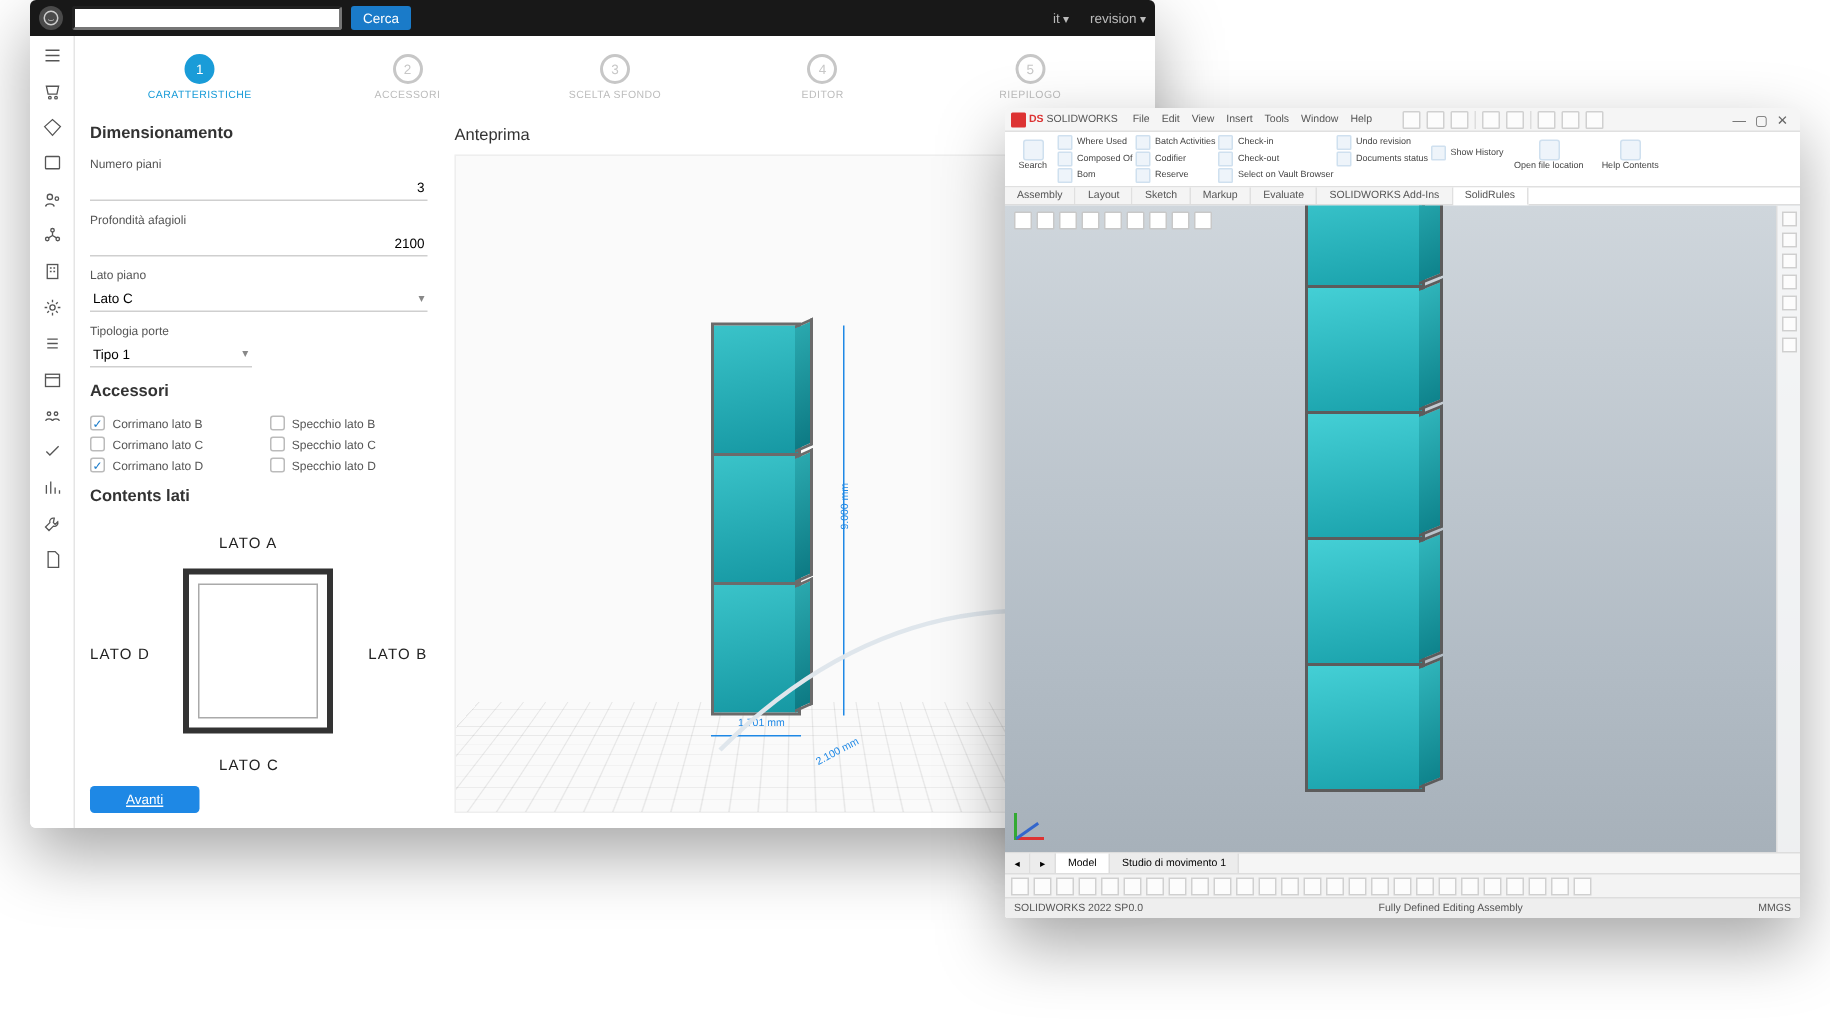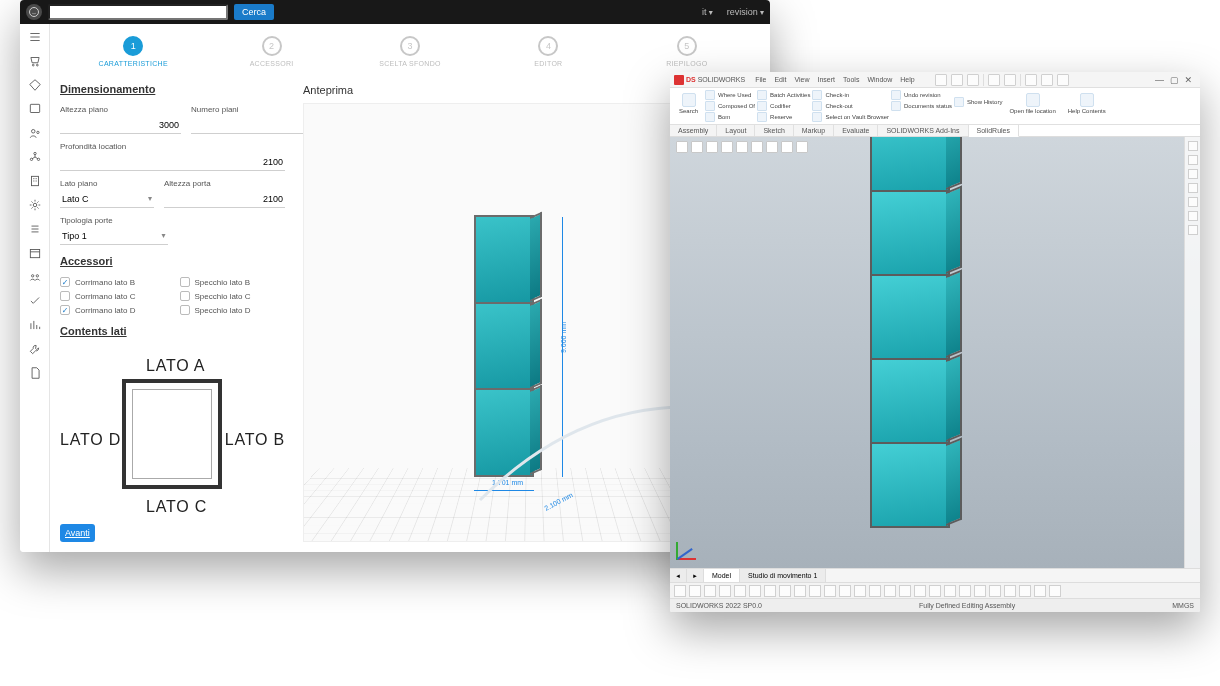--- a/index.html
+++ b/index.html
@@ -31,46 +31,46 @@
   .step-bubble { width:20px; height:20px; border-radius:50%; border:2px solid #c7c7c7; color:#c7c7c7; font-size:9px; display:flex; align-items:center; justify-content:center; background:#fff; }
   .step.active .step-bubble { background:#1a9cd8; border-color:#1a9cd8; color:#fff; }
   .step-label { font-size:7px; letter-spacing:.3px; color:#bdbdbd; text-transform:uppercase;}
   .step.active .step-label { color:#1a9cd8; }
   .step-line { position:absolute; top:11px; left:50%; right:-50%; height:2px; background:#e0e0e0; z-index:-1;}
   .step:last-child .step-line { display:none; }
 
   .cols { display:flex; gap:18px; flex:1; min-height:0;}
   .colL { width:225px; display:flex; flex-direction:column; gap:8px; }
   .colR { flex:1; display:flex; flex-direction:column; }
-  h4.sec { font-size:11px; font-weight:700; color:#333; margin:2px 0 2px;text-decoration:underline; }
+  h4.sec { font-size:11px; font-weight:700; color:#333; margin:2px 0 2px; }
   .fields { display:flex; gap:10px; }
   .fld { flex:1; display:flex; flex-direction:column; gap:2px; }
   .fld label { font-size:8px; color:#555; }
   .fld input, .fld .sel {
     height:18px; border:none; border-bottom:1px solid #cfcfcf;
     font-size:9px; text-align:right; padding:0 2px; background:#fff;
   }
   .fld .sel { text-align:left; display:flex; align-items:center; justify-content:space-between; cursor:pointer;}
   .fld .sel::after { content:"▾"; color:#888; font-size:8px; }
 
   .chk-grid { display:grid; grid-template-columns:1fr 1fr; gap:4px 14px; }
   .chk { display:flex; align-items:center; gap:5px; font-size:8px; color:#555; }
   .chk .box { width:10px; height:10px; border:1px solid #bbb; border-radius:2px; display:flex;align-items:center;justify-content:center; font-size:8px; color:#1a7bc9;}
   .chk.checked .box::after { content:"✓"; }
 
   .lati-wrap { position:relative; width:225px; height:170px; margin-top:4px;}
   .lati-sq { position:absolute; left:62px; top:28px; width:100px; height:110px; border:4px solid #333;}
   .lati-sq::before { content:""; position:absolute; inset:6px; border:1px solid #aaa;}
-  .lati-lbl { position:absolute; font-size:16px; letter-spacing:.8px; color:#222;}
+  .lati-lbl { position:absolute; font-size:10px; letter-spacing:.8px; color:#222;}
   .lA { left:86px; top:6px; }
   .lB { right:0; top:80px; }
   .lC { left:86px; bottom:0px; }
   .lD { left:0; top:80px; }
 
-  .btn-next { align-self:flex-start; margin-top:auto; background:#1e88e5; color:#fff; font-size:9px; padding:4px 5px; border:none; border-radius:3px; cursor:pointer;text-decoration:underline;}
+  .btn-next { align-self:flex-start; margin-top:auto; background:#1e88e5; color:#fff; font-size:9px; padding:4px 24px; border:none; border-radius:3px; cursor:pointer;text-decoration:underline;}
 
   .preview-h { display:flex; align-items:center; gap:6px; margin-bottom:4px;}
   .preview-h h4 { font-size:11px; font-weight:400; color:#333;}
   .pv-btns { margin-left:auto; display:flex; gap:4px;}
   .pv-btns button { width:18px; height:18px; border:1px solid #ddd; background:#fff; border-radius:3px; font-size:10px; color:#666; cursor:pointer;}
   .viewport { flex:1; background:#fafafa; border:1px solid #eee; position:relative; overflow:hidden;}
   .grid3d {
     position:absolute; left:-60px; right:-60px; bottom:-10px; height:55%;
     background:
       repeating-linear-gradient(90deg, rgba(0,0,0,.08) 0 1px, transparent 1px 20px),
@@ -273,44 +273,36 @@
               <div class="step-bubble">5</div>
               <div class="step-label">RIEPILOGO</div>
             </div>
         </div>
 
         <div class="cols">
           <div class="colL">
             <h4 class="sec">Dimensionamento</h4>
             <div class="fields">
               <div class="fld">
-                  <label>Altezza piano</label>
-                  <input value="3000" style="">
-                </div>
-              <div class="fld">
                   <label>Numero piani</label>
                   <input value="3" style="">
                 </div>
             </div>
             <div class="fields">
               <div class="fld">
-                  <label>Profondità location</label>
+                  <label>Profondità afagioli</label>
                   <input value="2100" style="">
                 </div>
             </div>
             <div class="fields">
               <div class="fld">
                   <label>Lato piano</label>
                   <div class="sel">
                     <span>Lato C</span>
                   </div>
-                </div>
-              <div class="fld">
-                  <label>Altezza porta</label>
-                  <input value="2100" style="">
                 </div>
             </div>
             <div class="fields">
               <div class="fld">
                   <label>Tipologia porte</label>
                   <div class="sel">
                     <span>Tipo 1</span>
                   </div>
                 </div>
               <div class="fld"></div>

